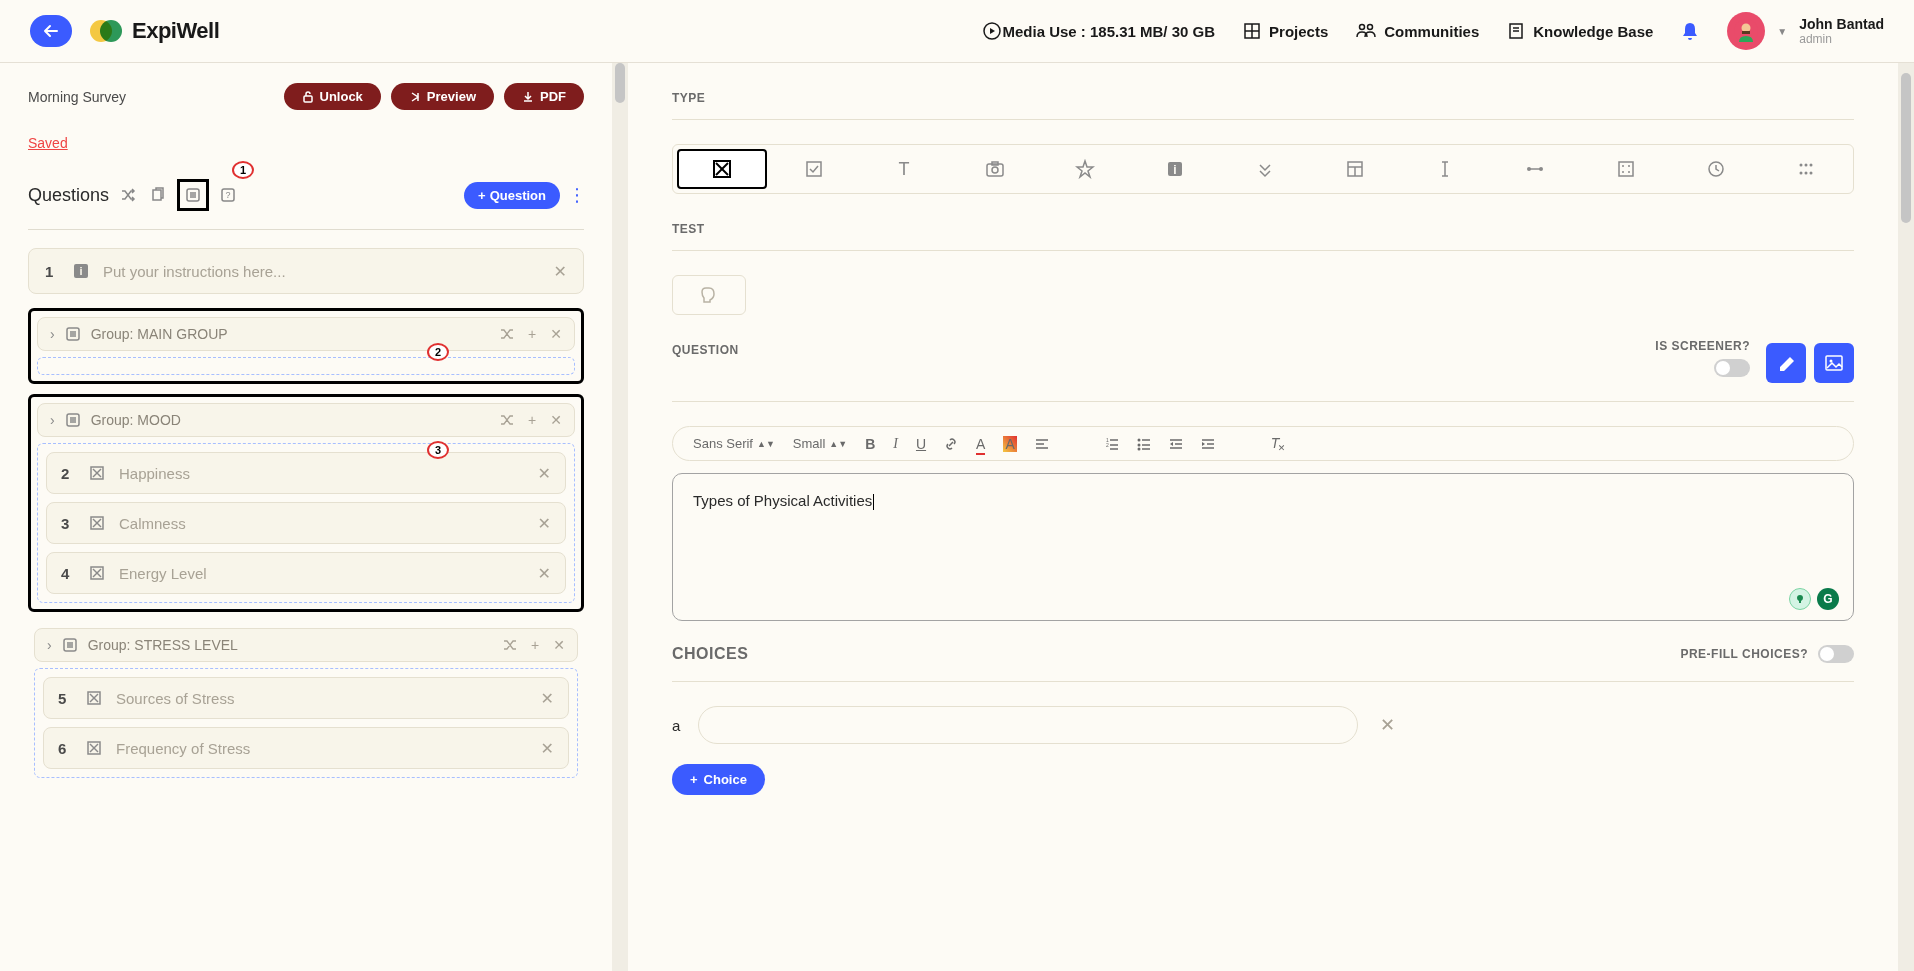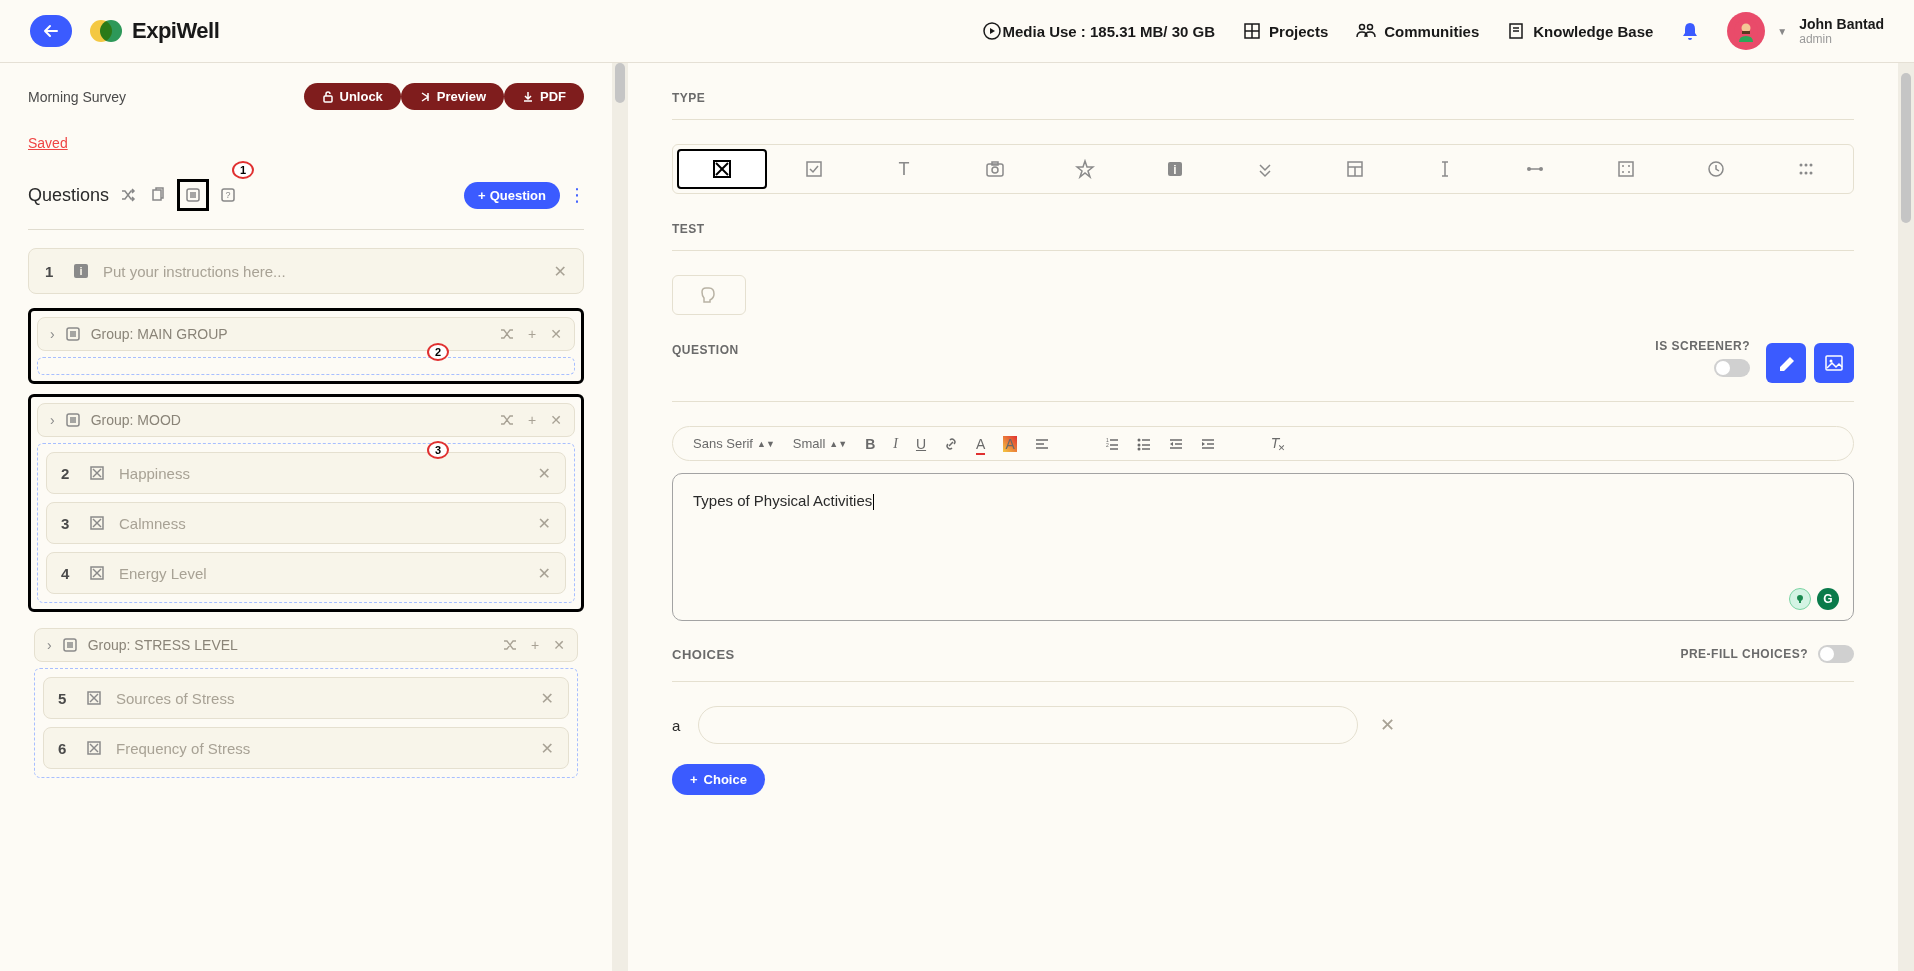--- a/index.html
+++ b/index.html
@@ -28,21 +28,21 @@
 
 .main { display: flex; height: calc(100% - 63px); }
 .left-panel { width: 612px; overflow-y: auto; padding: 20px 28px 40px 28px; position: relative; }
 .left-scrollbar { width: 16px; background: #f0ede4; position: relative; }
 .left-scrollbar::after { content: ''; position: absolute; top: 0; left: 3px; width: 10px; height: 40px; background: #c5c5c5; border-radius: 5px; }
 .right-panel { flex: 1; padding: 28px 44px; overflow-y: auto; background: #fdfbf5; }
 .right-scrollbar { width: 16px; background: #f0ede4; position: relative; }
 .right-scrollbar::after { content: ''; position: absolute; top: 10px; left: 3px; width: 10px; height: 150px; background: #c5c5c5; border-radius: 5px; }
 
 
-.survey-header { display: flex; align-items: center; gap: 0; margin-bottom: 24px; }
+.survey-header { display: flex; align-items: center; gap: 10px; margin-bottom: 24px; }
 .survey-title { font-size: 14px; color: #4a4a4a; flex: 1; }
 .pill-btn { padding: 6px 18px; border-radius: 18px; background: #7f1d1d; color: #fff; font-size: 13px; font-weight: 600; display: flex; align-items: center; gap: 6px; cursor: pointer; }
 .saved { font-size: 14px; color: #ef4444; text-decoration: underline; margin-bottom: 28px; display: inline-block; }
 
 .questions-header { display: flex; align-items: center; gap: 8px; margin-bottom: 18px; position: relative; }
 .questions-label { font-size: 18px; font-weight: 500; color: #2a2a2a; }
 .qh-icon { width: 22px; height: 22px; display: flex; align-items: center; justify-content: center; color: #888; cursor: pointer; }
 .qh-icon-boxed { border: 3px solid #000; width: 32px; height: 32px; }
 .qh-spacer { flex: 1; }
 .question-btn { padding: 6px 14px; border-radius: 18px; background: #3b5bff; color: #fff; font-size: 13px; font-weight: 600; display: flex; align-items: center; gap: 4px; cursor: pointer; }
@@ -102,21 +102,21 @@
 
 .rte-body { border: 1px solid #a3a3a3; border-radius: 10px; padding: 18px 20px; min-height: 148px; position: relative; margin-bottom: 24px; }
 .rte-text { font-size: 15px; color: #2a2a2a; }
 .rte-cursor { display: inline-block; width: 1px; height: 16px; background: #000; vertical-align: middle; margin-left: 1px; }
 .rte-badges { position: absolute; bottom: 10px; right: 14px; display: flex; gap: 6px; }
 .rte-badge { width: 22px; height: 22px; border-radius: 50%; display: flex; align-items: center; justify-content: center; font-size: 12px; font-weight: 700; }
 .badge-g1 { background: #d4f4e4; color: #1a8a50; border: 1px solid #7cd4a4; }
 .badge-g2 { background: #0a7a4a; color: #fff; }
 
 .choices-header { display: flex; align-items: center; margin-bottom: 18px; }
-.choices-label { font-size: 13px; font-weight: 700; color: #6a6a6a; letter-spacing: 0.5px; flex: 1; }
+.choices-label { font-size: 16px; font-weight: 700; color: #6a6a6a; letter-spacing: 0.5px; flex: 1; }
 .prefill-label { font-size: 12px; font-weight: 700; color: #6a6a6a; letter-spacing: 0.5px; margin-right: 10px; }
 
 .choice-row { display: flex; align-items: center; gap: 14px; margin-bottom: 20px; }
 .choice-letter { font-size: 15px; color: #2a2a2a; width: 12px; }
 .choice-input { flex: 1; max-width: 660px; border: 1px solid #e5e0d0; border-radius: 20px; height: 38px; padding: 0 16px; background: #fdfbf5; }
 .choice-del { color: #a8a295; cursor: pointer; font-size: 18px; margin-left: 8px; }
 
 .add-choice-btn { padding: 8px 18px; border-radius: 18px; background: #3b5bff; color: #fff; font-size: 13px; font-weight: 600; display: inline-flex; align-items: center; gap: 6px; cursor: pointer; }
 
 svg { display: block; }

